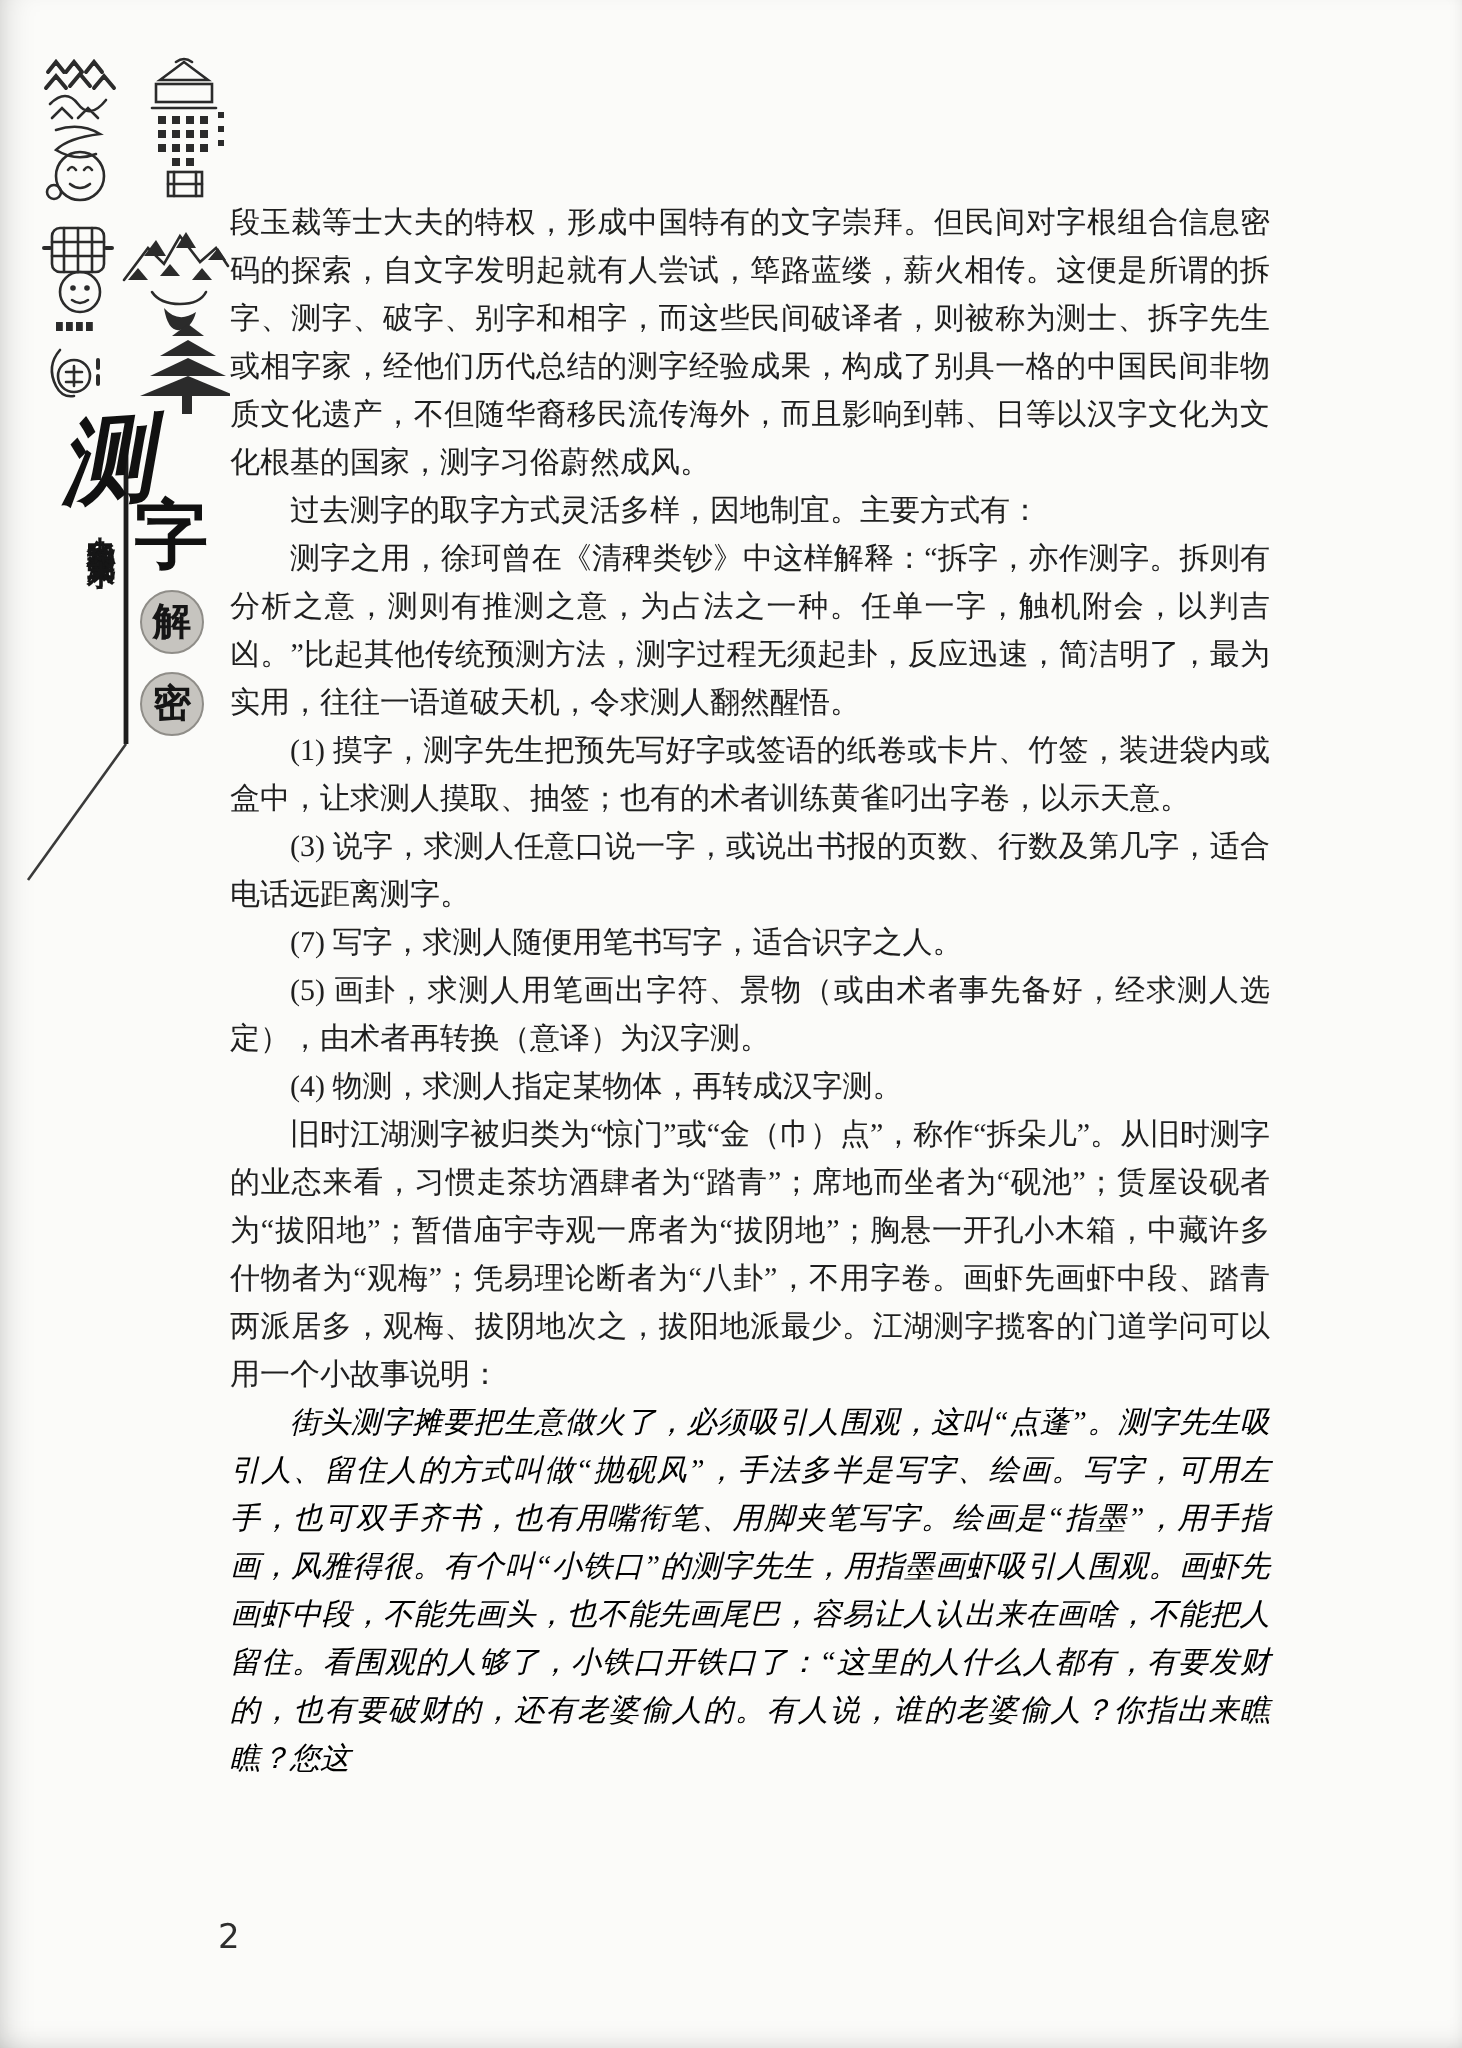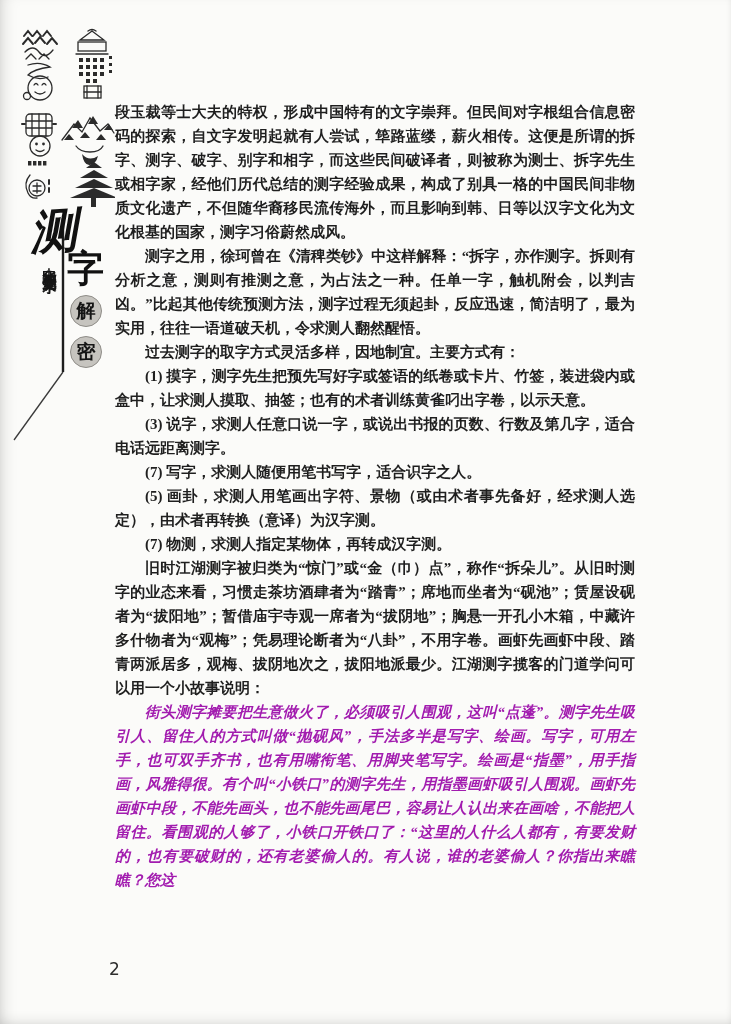--- a/index.html
+++ b/index.html
@@ -45,27 +45,26 @@
     position:absolute;left:109px;top:959px;
     font-size:17px;color:#2e2e2e;
     font-family:"DejaVu Sans","Liberation Sans",sans-serif;
   }
 
   
   .main{
     position:absolute;left:115px;top:100px;width:520px;
     font-size:15px;line-height:24px;color:#1f1f1f;
     text-align:justify;
-    font-weight:bold;
   }
   .main p{margin:0;}
   .indent{text-indent:2em;}
   .story{
     margin-top:26px;margin-left:28px;margin-right:36px;
-    font-style:italic;text-indent:2em;color:#a21caf;
+    font-style:italic;text-indent:2em;color:#000000;
   }
 </style>
 </head>
 <body>
 
 <div class="page">
 
   <div class="sidebar">
 
     <svg class="talismans" viewBox="0 0 95 182" fill="none" stroke="#2b2b2b" stroke-width="1.3" stroke-linecap="round">
@@ -148,25 +147,25 @@
 
     <div class="title-char-1">测</div>
     <div class="title-char-2">字</div>
     <div class="seal seal-1">解</div>
     <div class="seal seal-2">密</div>
     <div class="subtitle-vertical">中华神秘文化测字术</div>
   </div>
 
   <div class="main">
     <p>段玉裁等士大夫的特权，形成中国特有的文字崇拜。但民间对字根组合信息密码的探索，自文字发明起就有人尝试，筚路蓝缕，薪火相传。这便是所谓的拆字、测字、破字、别字和相字，而这些民间破译者，则被称为测士、拆字先生或相字家，经他们历代总结的测字经验成果，构成了别具一格的中国民间非物质文化遗产，不但随华裔移民流传海外，而且影响到韩、日等以汉字文化为文化根基的国家，测字习俗蔚然成风。</p>
+    <p class="indent">过去测字的取字方式灵活多样，因地制宜。主要方式有：</p>
     <p class="indent">测字之用，徐珂曾在《清稗类钞》中这样解释：“拆字，亦作测字。拆则有分析之意，测则有推测之意，为占法之一种。任单一字，触机附会，以判吉凶。”比起其他传统预测方法，测字过程无须起卦，反应迅速，简洁明了，最为实用，往往一语道破天机，令求测人翻然醒悟。</p>
-    <p class="indent">过去测字的取字方式灵活多样，因地制宜。主要方式有：</p>
     <p class="indent">(1) 摸字，测字先生把预先写好字或签语的纸卷或卡片、竹签，装进袋内或盒中，让求测人摸取、抽签；也有的术者训练黄雀叼出字卷，以示天意。</p>
     <p class="indent">(3) 说字，求测人任意口说一字，或说出书报的页数、行数及第几字，适合电话远距离测字。</p>
     <p class="indent">(7) 写字，求测人随便用笔书写字，适合识字之人。</p>
     <p class="indent">(5) 画卦，求测人用笔画出字符、景物（或由术者事先备好，经求测人选定），由术者再转换（意译）为汉字测。</p>
-    <p class="indent">(7) 物测，求测人指定某物体，再转成汉字测。</p>
+    <p class="indent">(4) 物测，求测人指定某物体，再转成汉字测。</p>
     <p class="indent">旧时江湖测字被归类为“惊门”或“金（巾）点”，称作“拆朵儿”。从旧时测字的业态来看，习惯走茶坊酒肆者为“踏青”；席地而坐者为“砚池”；赁屋设砚者为“拔阳地”；暂借庙宇寺观一席者为“拔阴地”；胸悬一开孔小木箱，中藏许多什物者为“观梅”；凭易理论断者为“八卦”，不用字卷。画虾先画虾中段、踏青两派居多，观梅、拔阴地次之，拔阳地派最少。江湖测字揽客的门道学问可以用一个小故事说明：</p>
     <p class="story">街头测字摊要把生意做火了，必须吸引人围观，这叫“点蓬”。测字先生吸引人、留住人的方式叫做“抛砚风”，手法多半是写字、绘画。写字，可用左手，也可双手齐书，也有用嘴衔笔、用脚夹笔写字。绘画是“指墨”，用手指画，风雅得很。有个叫“小铁口”的测字先生，用指墨画虾吸引人围观。画虾先画虾中段，不能先画头，也不能先画尾巴，容易让人认出来在画啥，不能把人留住。看围观的人够了，小铁口开铁口了：“这里的人什么人都有，有要发财的，也有要破财的，还有老婆偷人的。有人说，谁的老婆偷人？你指出来瞧瞧？您这</p>
   </div>
 
   <div class="page-number">2</div>
 </div>
 
 </body></html>

